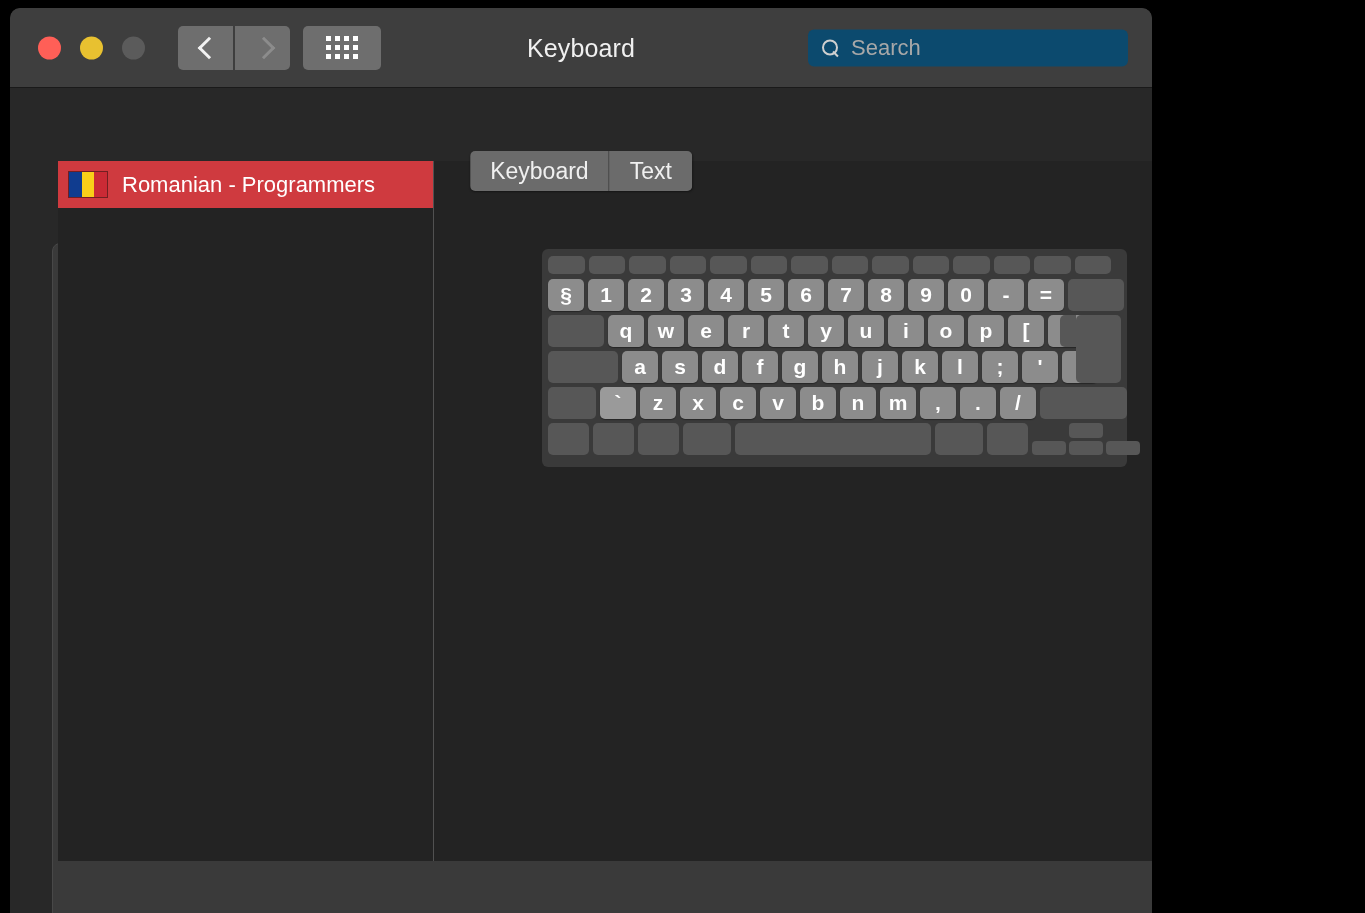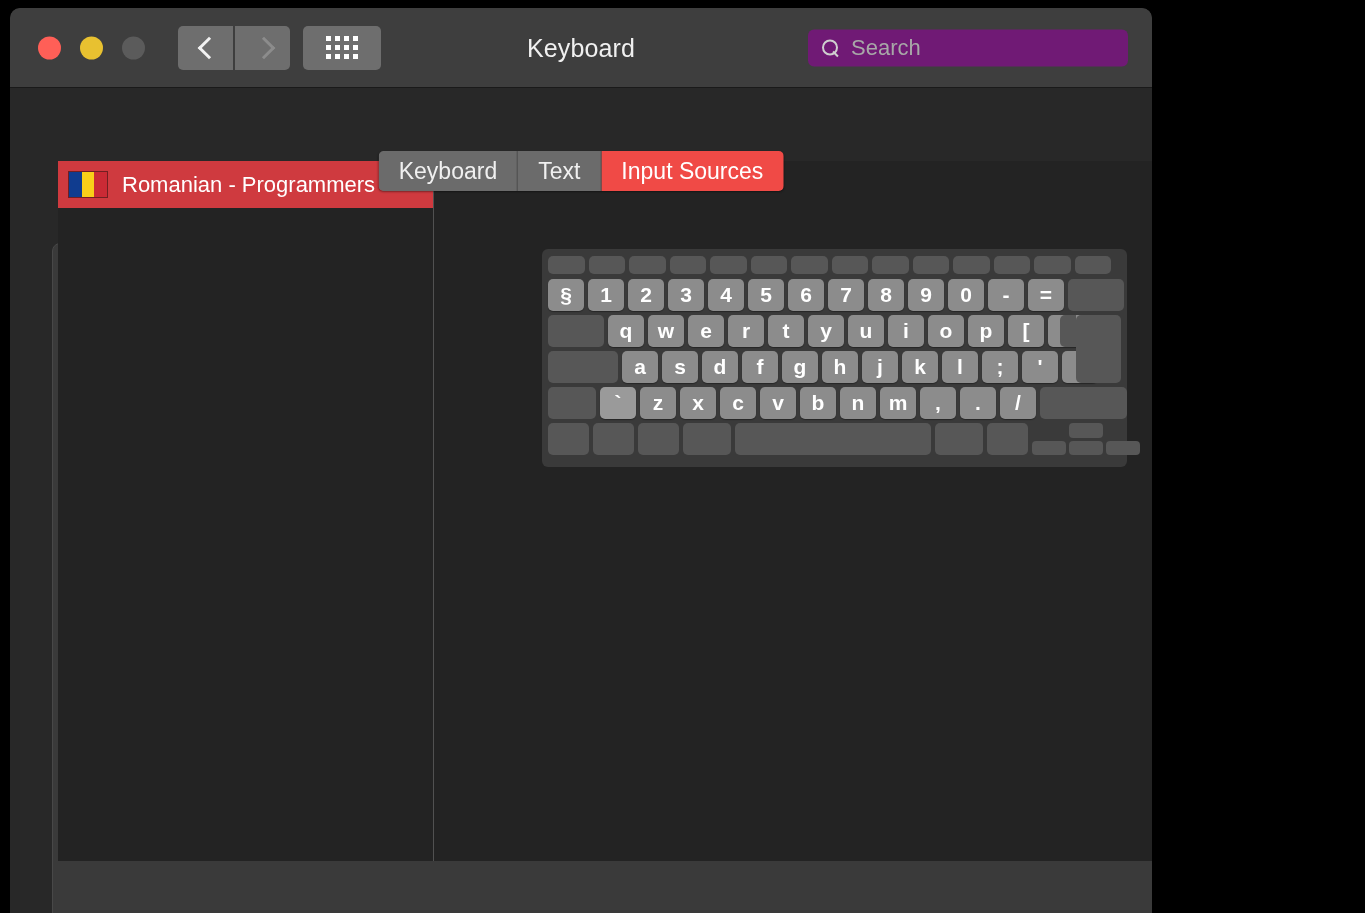--- a/index.html
+++ b/index.html
@@ -119,21 +119,21 @@
     font-size: 25px;
     letter-spacing: 0.1px;
   }
 
   .search-box {
     position: absolute;
     right: 24px;
     top: 50%;
     transform: translateY(-50%);
     width: 320px; height: 37px;
-    background: #701a75;
+    background: #0c4a6e;
     border-radius: 6px;
     display: flex;
     align-items: center;
     padding-left: 14px;
     gap: 12px;
   }
   .search-icon {
     width: 17px; height: 17px;
     position: relative;
     flex: none;
@@ -399,21 +399,20 @@
       <span class="search-icon"></span>
       <span class="search-ph">Search</span>
     </div>
   </div>
 
   <div class="content-area">
 
     <div class="tabbar" id="tabbar">
         <div class="tab">Keyboard</div>
         <div class="tab">Text</div>
-        <div class="tab active">Input Sources</div>
       </div>
 
     <div class="panel"></div>
 
     <div class="inner">
 
       <div class="source-list" id="source-list">
           <div class="source-item selected">
             <span class="flag">
               <span style="background: rgb(16, 60, 143);"></span>

